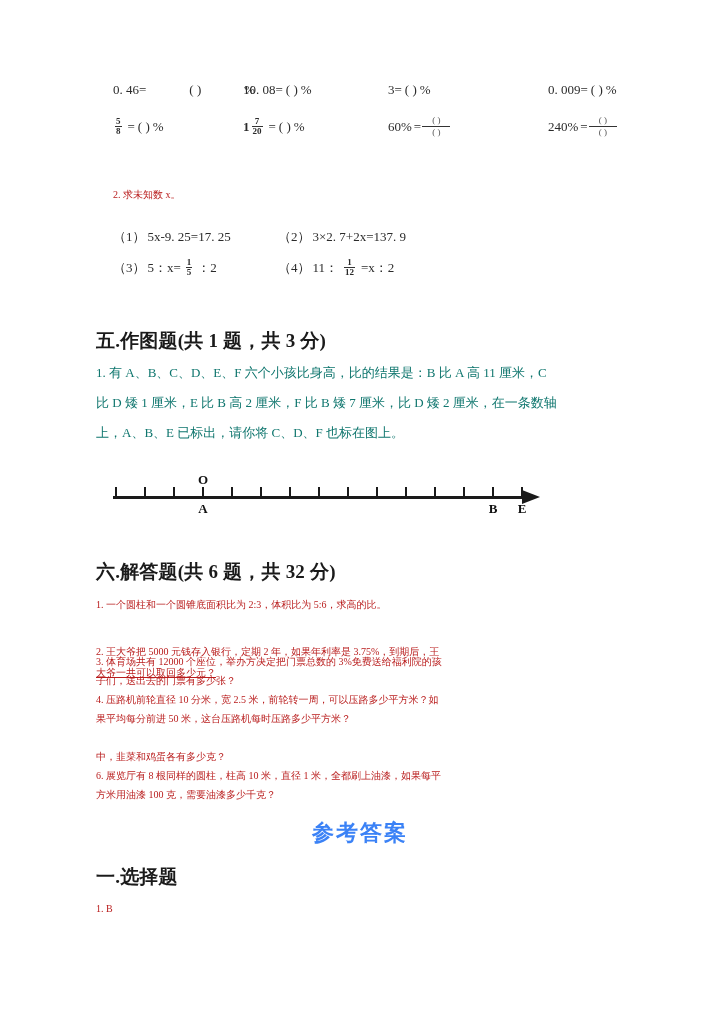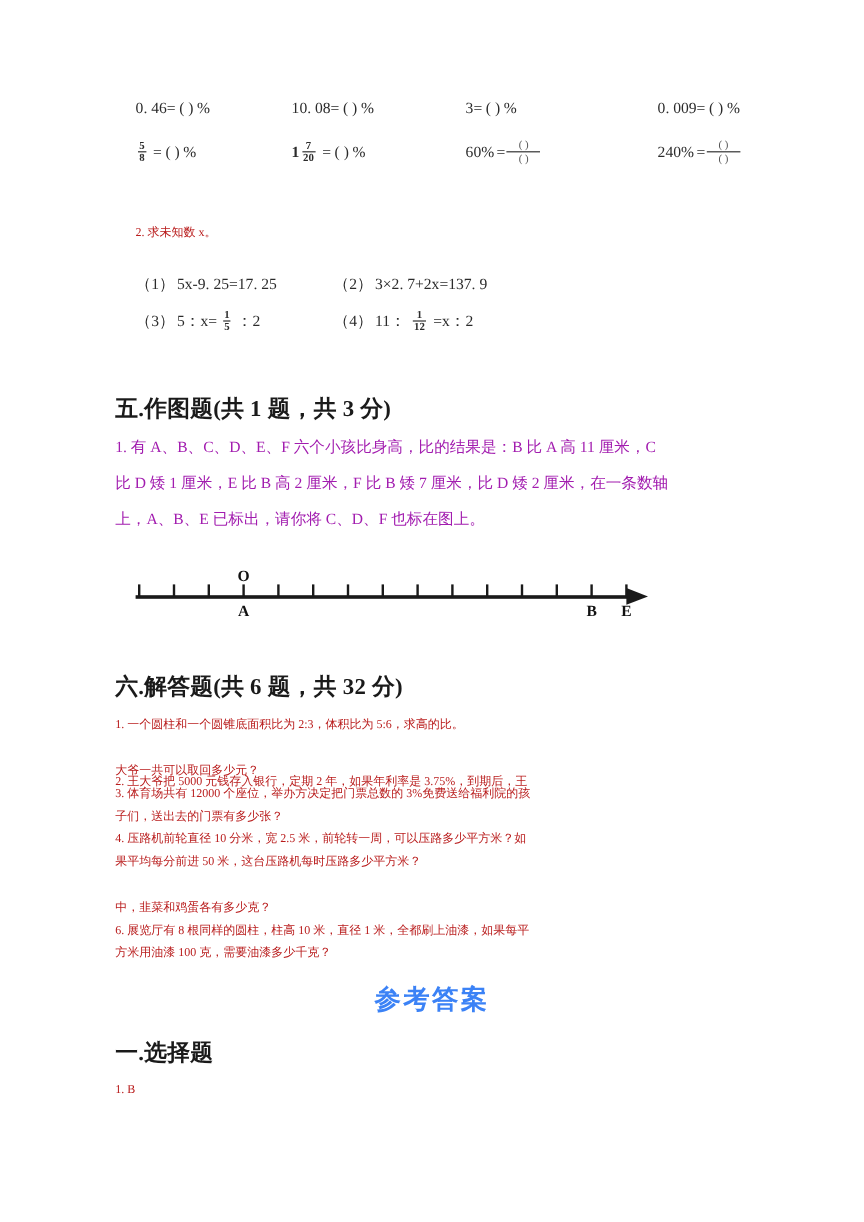--- a/index.html
+++ b/index.html
@@ -37,21 +37,21 @@
   .body-line {
     font-size: 10px;
     line-height: 17px;
     color: #b91c1c;
     white-space: nowrap;
   }
 
   .body-line-sp {
     font-size: 13px;
     line-height: 30px;
-    color: #a21caf;
+    color: #0f766e;
     white-space: nowrap;
   }
 
   .big-title {
     font-weight: bold;
     font-size: 22px;
     letter-spacing: 2px;
     text-align: center;
     width: 720px;
     color: #3b82f6;
@@ -161,21 +161,21 @@
   }
   .nl-lbl.above { top: 2px; }
   .nl-lbl.below { top: 31px; }
 </style>
 </head>
 <body>
 
 <div class="page">
 
   <div class="pct-row" style="left:113px; top:82px; width:520px;">
-    <div class="pct-cell" style="width:130px;">
+    <div class="pct-cell" style="width:130px;gap:40px;">
       <span>0. 46=</span>
       <span class="gap-paren" style="margin:0 3px;">(      )</span>
       <span>%</span>
     </div>
     <div class="pct-cell" style="width:145px;">
       <span>10. 08=</span>
       <span class="gap-paren" style="margin:0 3px;">(      )</span>
       <span>%</span>
     </div>
     <div class="pct-cell" style="width:160px;">
@@ -299,21 +299,21 @@
         <div class="nl-lbl below" style="left: 90px;">A</div>
         <div class="nl-lbl below" style="left: 380px;">B</div>
         <div class="nl-lbl below" style="left: 409px;">E</div>
       </div>
   </div>
 
   <div class="blk sec-head" style="left:96px; top:559px;">六.解答题(共 6 题，共 32 分)</div>
 
   <div class="blk body-line" style="left:96px; top:596px;">1. 一个圆柱和一个圆锥底面积比为 2:3，体积比为 5:6，求高的比。</div>
   <div class="blk body-line" style="left:96px; top:615px;margin-top:28px;">2. 王大爷把 5000 元钱存入银行，定期 2 年，如果年利率是 3.75%，到期后，王</div>
-  <div class="blk body-line" style="left:96px; top:634px;">大爷一共可以取回多少元？</div>
+  <div class="blk body-line" style="left:96px; top:664px;text-decoration:underline;">大爷一共可以取回多少元？</div>
   <div class="blk body-line" style="left:96px; top:653px;">3. 体育场共有 12000 个座位，举办方决定把门票总数的 3%免费送给福利院的孩</div>
   <div class="blk body-line" style="left:96px; top:672px;">子们，送出去的门票有多少张？</div>
   <div class="blk body-line" style="left:96px; top:691px;">4. 压路机前轮直径 10 分米，宽 2.5 米，前轮转一周，可以压路多少平方米？如</div>
   <div class="blk body-line" style="left:96px; top:710px;">果平均每分前进 50 米，这台压路机每时压路多少平方米？</div>
   <div class="blk body-line" style="left:96px; top:748px;">中，韭菜和鸡蛋各有多少克？</div>
   <div class="blk body-line" style="left:96px; top:767px;">6. 展览厅有 8 根同样的圆柱，柱高 10 米，直径 1 米，全都刷上油漆，如果每平</div>
   <div class="blk body-line" style="left:96px; top:786px;">方米用油漆 100 克，需要油漆多少千克？</div>
 
   <div class="blk big-title" style="left:0px; top:818px;">参考答案</div>
 

